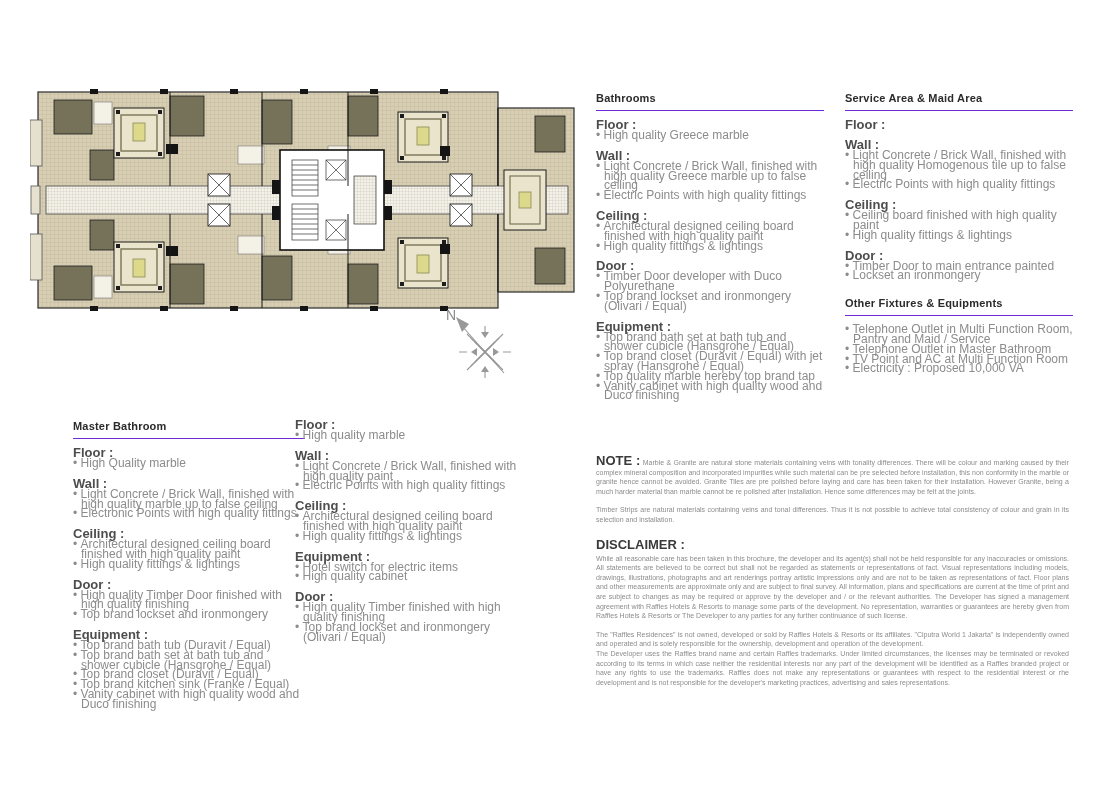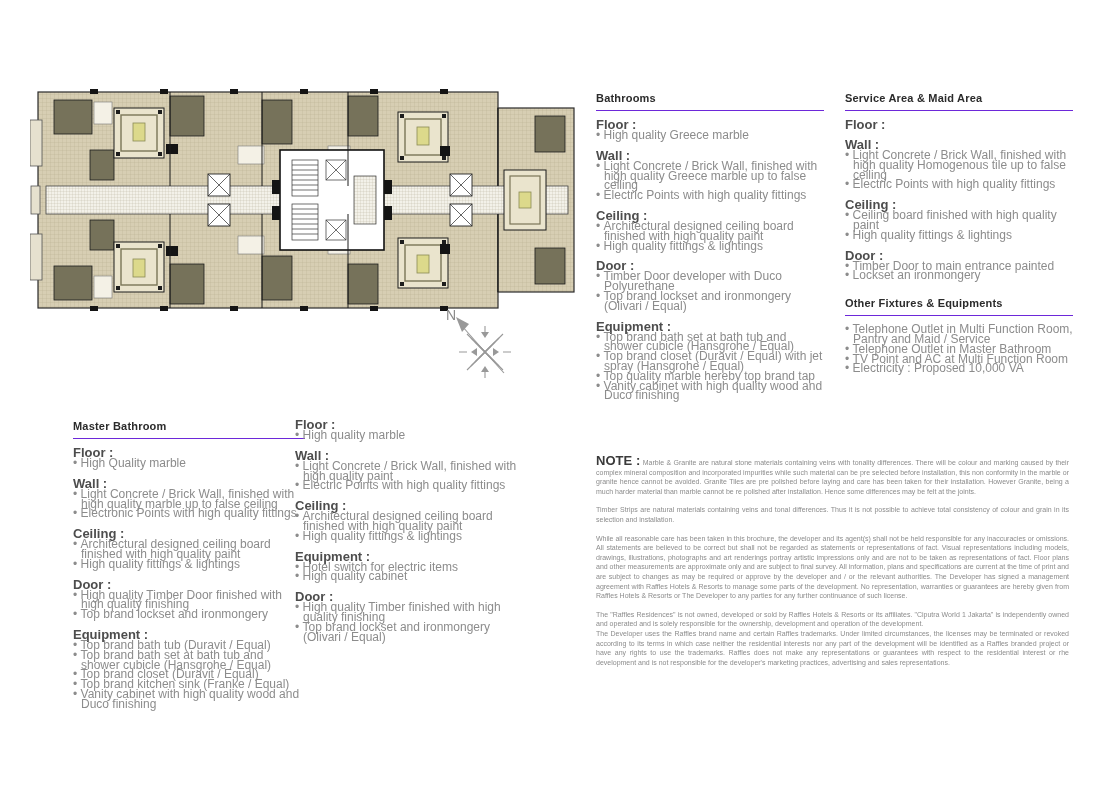--- a/index.html
+++ b/index.html
@@ -317,16 +317,17 @@
     <div class="glabel">Door :</div>
     <div class="bullet">High quality Timber finished with high quality finishing</div>
     <div class="bullet">Top brand lockset and ironmongery (Olivari / Equal)</div>
   </div>
 </div>
 
 <div id="notes">
   <p class="note-p"><span class="bold-label">NOTE :</span> <span>Marble &amp; Granite are natural stone materials containing veins with tonality differences. There will be colour and marking caused by their complex mineral composition and incorporated impurities while such material can be pre selected before installation, this non conformity in the marble or granite hence cannot be avoided. Granite Tiles are pre polished before laying and care has been taken for their installation. However Granite, being a much harder material than marble cannot be re polished after installation. Hence some differences may be felt at the joints.</span></p>
   <p class="note-p">Timber Strips are natural materials containing veins and tonal differences. Thus it is not possible to achieve total consistency of colour and grain in its selection and installation.</p>
 
+  <div class="bold-label disc-label">DISCLAIMER :</div>
   <p class="note-p">While all reasonable care has been taken in this brochure, the developer and its agent(s) shall not be held responsible for any inaccuracies or omissions. All statements are believed to be correct but shall not be regarded as statements or representations of fact. Visual representations including models, drawings, illustrations, photographs and art renderings portray artistic impressions only and are not to be taken as representations of fact. Floor plans and other measurements are approximate only and are subject to final survey.  All information, plans and specifications are current at the time of print and are subject to changes as may be required or approve by the developer and / or the relevant authorities. The Developer has signed a management agreement with Raffles Hotels &amp; Resorts to manage some parts of the development. No representation, warranties or guarantees are hereby given from Raffles Hotels &amp; Resorts or The Developer to any parties for any further continuance of such license.</p>
   <p class="note-p nogap">The "Raffles Residences" is not owned, developed or sold by Raffles Hotels &amp; Resorts or its affiliates. "Ciputra World 1 Jakarta" is independently owned and operated and is solely responsible for the ownership, development and operation of the development.</p>
   <p class="note-p">The Developer uses the Raffles brand name and certain Raffles trademarks. Under limited circumstances, the licenses may be terminated or revoked according to its terms in which case neither the residential interests nor any part of the development will be identified as a Raffles branded project or have any rights to use the trademarks. Raffles does not make any representations or guarantees with respect to the residential interest or rhe development and is not responsible for the developer's marketing practices, advertising and sales representations.</p>
 </div>
 
 </body></html>

